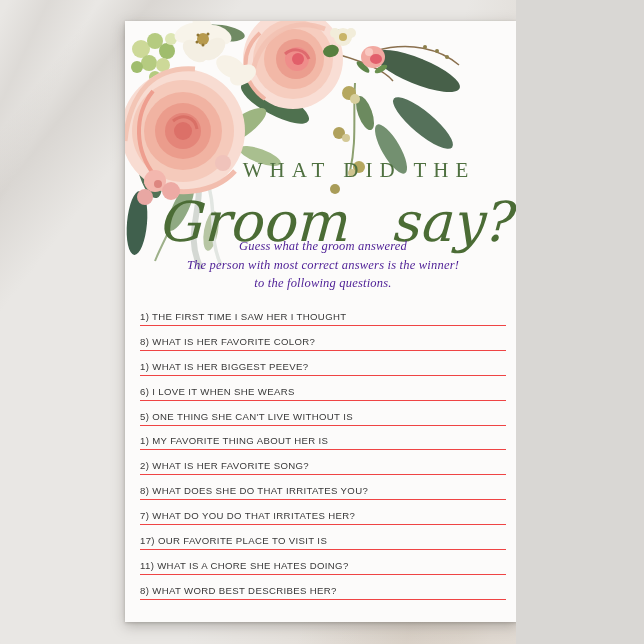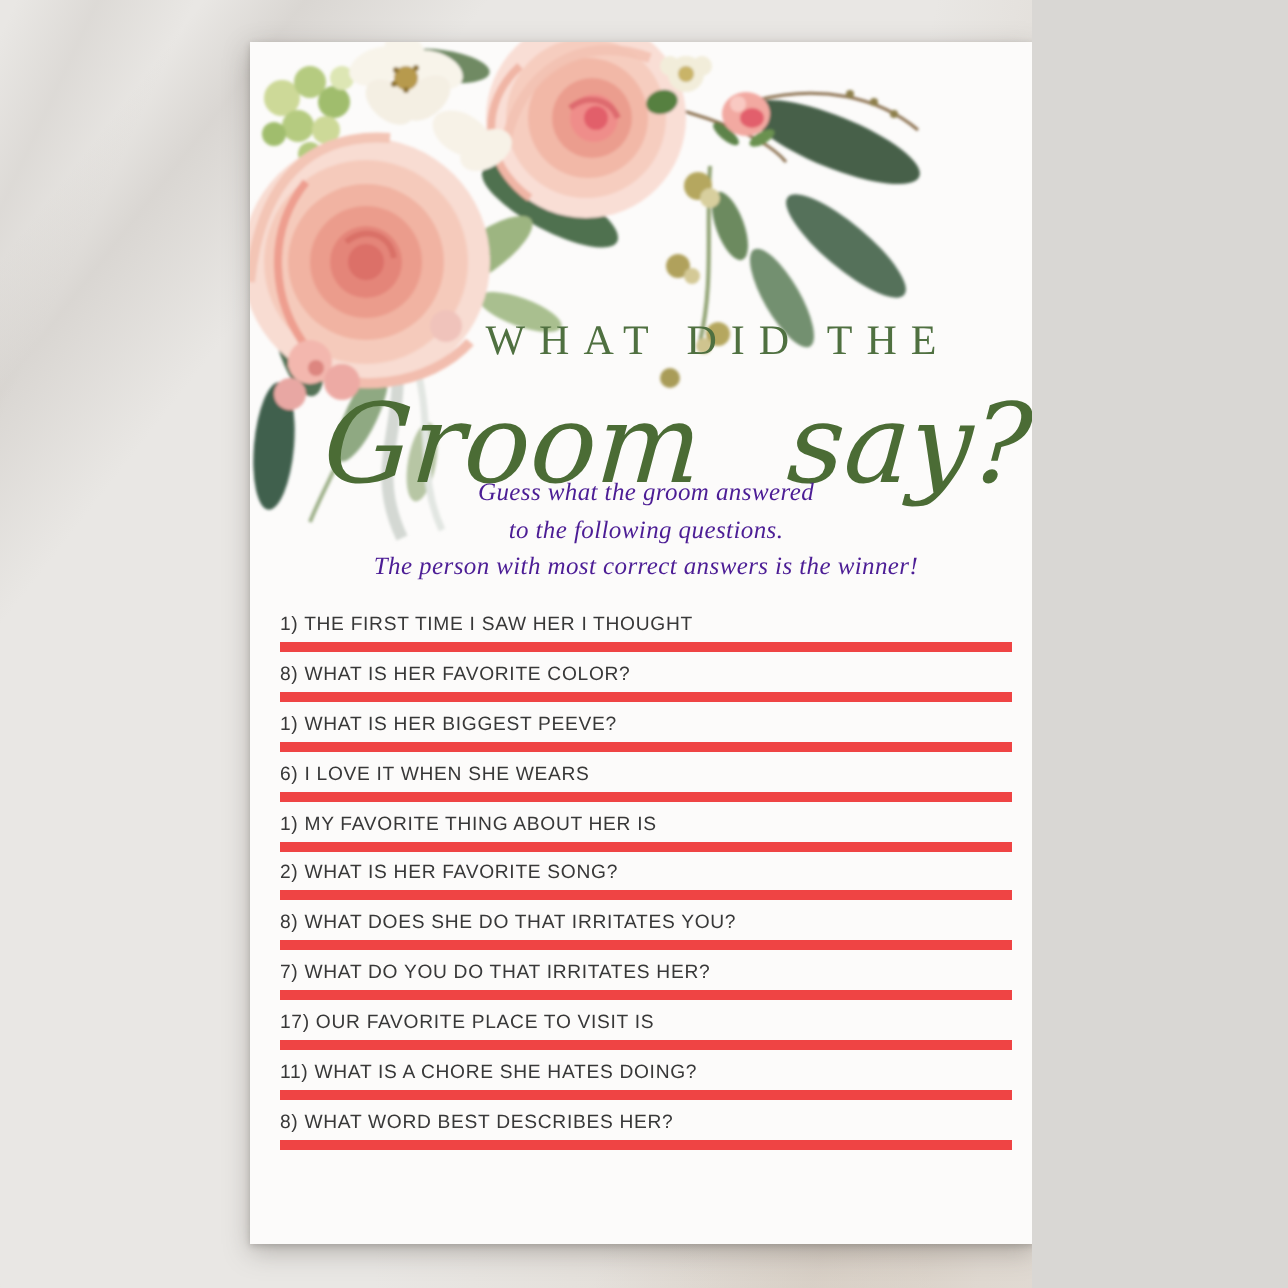--- a/index.html
+++ b/index.html
@@ -30,21 +30,21 @@
     font-size:55px;line-height:66px;color:#4b6c35;word-spacing:26px;
     transform:skewX(-4deg);white-space:nowrap;
   }
   .subtitle{
     position:absolute;top:216px;left:4px;right:0;text-align:center;
     font-family:Liberation Serif, serif;font-style:italic;
     font-size:12.5px;line-height:18.5px;color:#4c1d95;letter-spacing:0.2px;
   }
   .questions{position:absolute;top:280px;left:15px;right:11px;}
   .q-row{
-    height:24.92px;box-sizing:border-box;border-bottom:5px solid #ef4444;
+    height:24.92px;box-sizing:border-box;border-bottom:1px solid #ef4444;
     display:flex;align-items:flex-end;padding-bottom:3px;
     font-family:"Liberation Sans", sans-serif;font-size:9.6px;
     color:#383838;letter-spacing:0.35px;white-space:nowrap;
   }
 </style>
 </head>
 <body>
 
 <div class="scene">
   <div class="card">
@@ -155,36 +155,39 @@
         <circle cx="98" cy="142" r="8" fill="#f0c3bb"></circle>
       </g>
     </svg>
 
     <div class="title-top">WHAT DID THE</div>
 
     <div class="title-script">Groom say?</div>
 
     <div class="subtitle">
       <div>Guess what the groom answered</div>
+      <div>The person with most correct answers is the winner!</div>
       <div>to the following questions.</div>
-      <div>The person with most correct answers is the winner!</div>
     </div>
 
     <div class="questions">
       <div class="q-row">
           <span>1) THE FIRST TIME I SAW HER I THOUGHT</span>
         </div>
       <div class="q-row">
           <span>8) WHAT IS HER FAVORITE COLOR?</span>
         </div>
       <div class="q-row">
           <span>1) WHAT IS HER BIGGEST PEEVE?</span>
         </div>
       <div class="q-row">
           <span>6) I LOVE IT WHEN SHE WEARS</span>
+        </div>
+      <div class="q-row">
+          <span>5) ONE THING SHE CAN'T LIVE WITHOUT IS</span>
         </div>
       <div class="q-row">
           <span>1) MY FAVORITE THING ABOUT HER IS</span>
         </div>
       <div class="q-row">
           <span>2) WHAT IS HER FAVORITE SONG?</span>
         </div>
       <div class="q-row">
           <span>8) WHAT DOES SHE DO THAT IRRITATES YOU?</span>
         </div>

